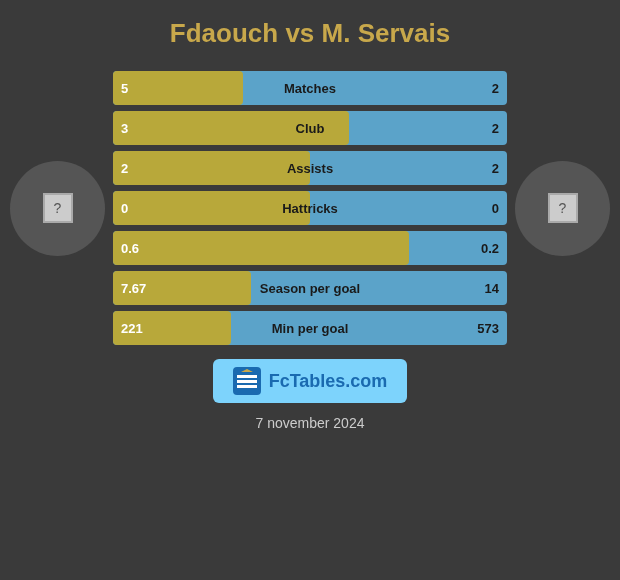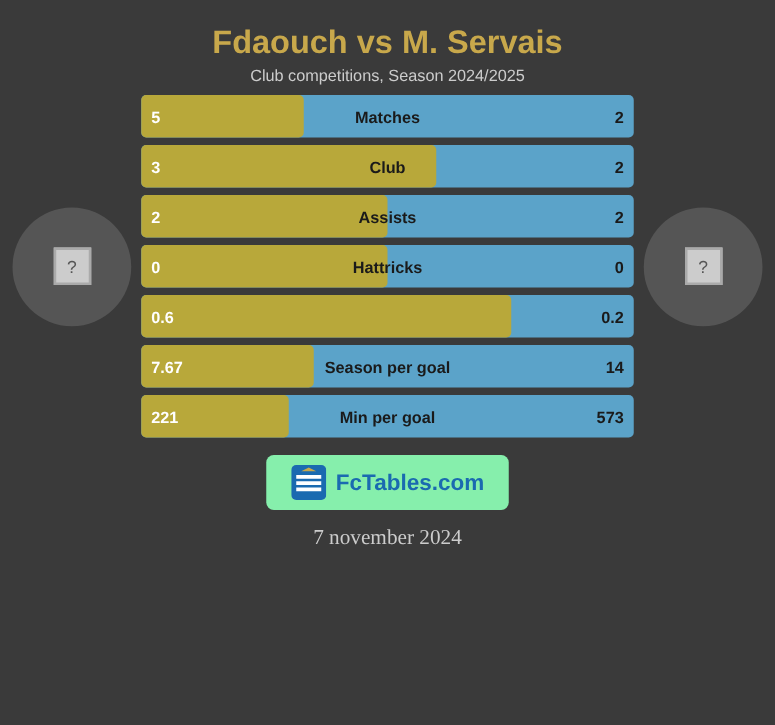--- a/index.html
+++ b/index.html
@@ -10,21 +10,21 @@
       background: #3a3a3a;
       font-family: Arial, sans-serif;
       display: flex;
       flex-direction: column;
       align-items: center;
       overflow: hidden;
     }
 
     .header {
       text-align: center;
-      padding: 18px 20px 8px;
+      padding: 18px 20px 22px;
     }
 
     .header-title {
       color: #c8a84b;
       font-size: 26px;
       font-weight: bold;
     }
 
     .header-subtitle {
       color: #cccccc;
@@ -117,45 +117,44 @@
     }
 
     .logo-section {
       display: flex;
       justify-content: center;
       margin-top: 14px;
       margin-bottom: 8px;
     }
 
     .logo-box {
-      background: #86efac;
+      background: #7dd3fc;
       border-radius: 6px;
       padding: 8px 20px;
       display: flex;
       align-items: center;
       gap: 8px;
     }
 
     .logo-icon {
       width: 28px;
       height: 28px;
     }
 
     .logo-text {
       font-size: 18px;
       font-weight: bold;
       color: #1a6ab0;
     }
 
     .footer-date {
       color: #cccccc;
-      font-size: 17px;
+      font-size: 14px;
       text-align: center;
       margin-top: 4px;
-      font-family: Liberation Serif, serif;
     }
 
     .outer-avatar-left {
       width: 95px;
       height: 95px;
       background: #555;
       border-radius: 50%;
       display: flex;
       align-items: center;
       justify-content: center;
@@ -171,21 +170,20 @@
       align-items: center;
       justify-content: center;
       flex-shrink: 0;
     }
   </style>
 </head>
 <body>
 
 <div class="header">
   <div class="header-title">Fdaouch vs M. Servais</div>
-  <div class="header-subtitle">Club competitions, Season 2024/2025</div>
 </div>
 
 <div class="main-content">
   <div class="outer-avatar-left">
     <div class="avatar-placeholder">?</div>
   </div>
 
   <div class="stats-container" id="stats-rows">
   <div class="stat-row">
         <div class="stat-bar-bg"></div>

